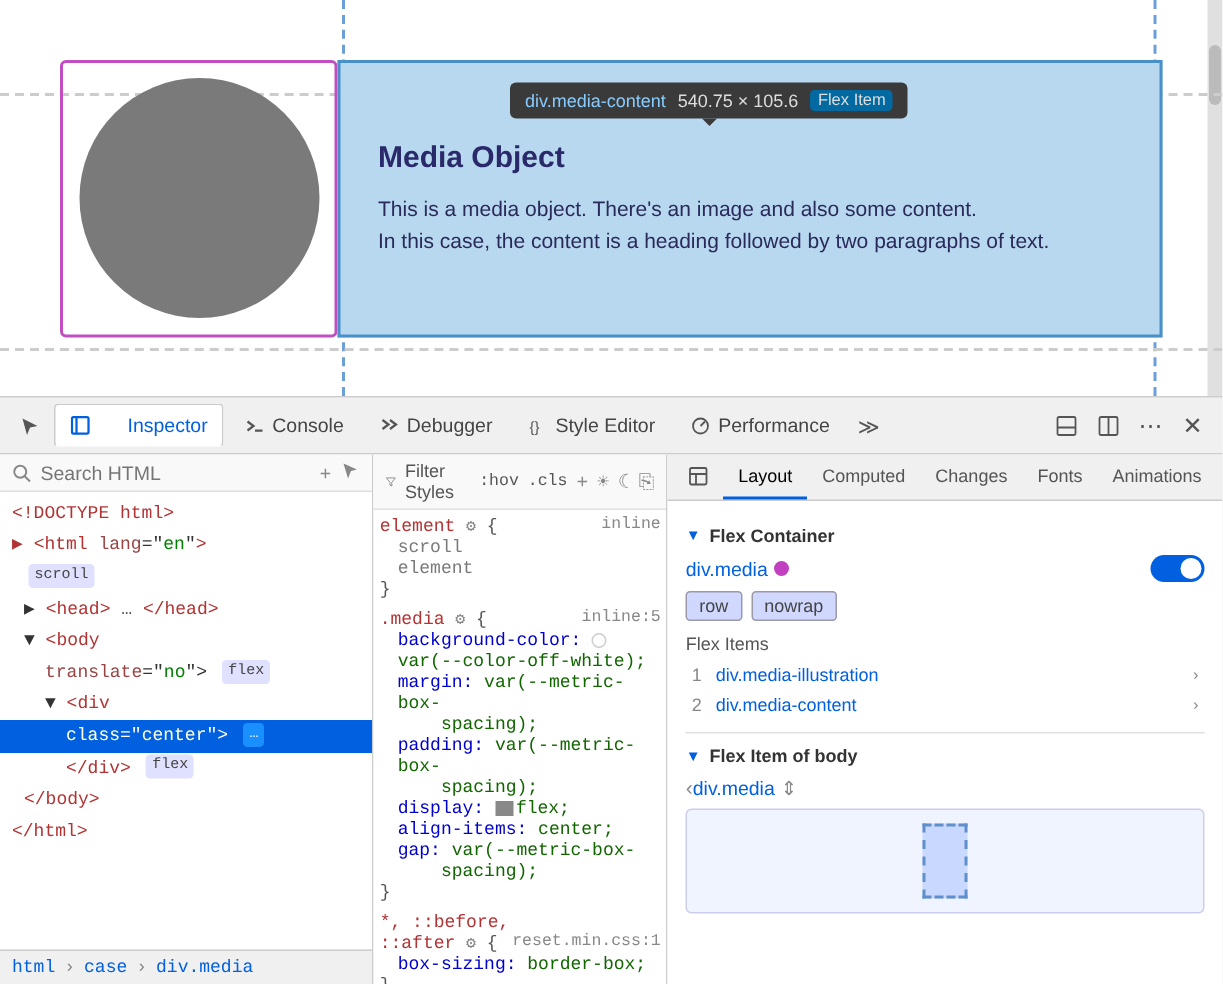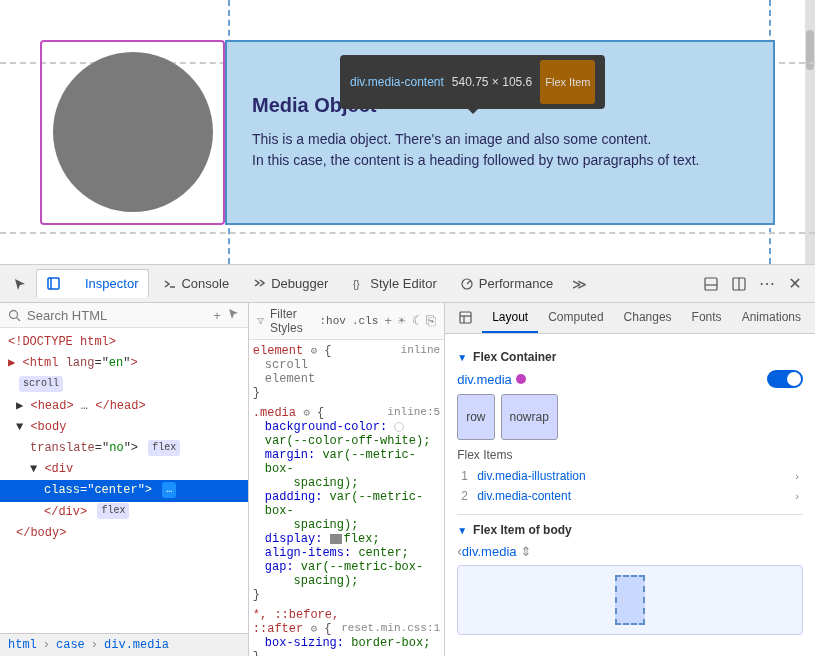--- a/index.html
+++ b/index.html
@@ -139,23 +139,23 @@
       border-right: 5px solid transparent;
       border-top: 5px solid #3a3a3a;
     }
     .tooltip-class {
       color: #88ccff;
     }
     .tooltip-dims {
       color: #ddd;
     }
     .tooltip-badge {
-      background: #a16207;
+      background: #0369a1;
       color: #ddd;
-      padding: 16px 5px;
+      padding: 1px 5px;
       border-radius: 3px;
       font-size: 11px;
     }
 
     
     .scrollbar {
       position: absolute;
       right: 0;
       top: 0;
       width: 10px;
@@ -466,21 +466,21 @@
     .flex-badges {
       display: flex;
       gap: 6px;
       margin-bottom: 8px;
     }
 
     .flex-badge {
       background: #e8e8f8;
       color: #444;
       font-size: 12px;
-      padding: 15px 8px;
+      padding: 2px 8px;
       border-radius: 3px;
       border: 1px solid #ccc;
     }
     .flex-badge.active { background: #d0d8ff; border-color: #99a; }
 
     .flex-items-header {
       font-size: 12px;
       color: #555;
       margin: 6px 0 4px 0;
       font-weight: 500;
@@ -680,20 +680,23 @@
         </div>
         <div class="tree-line indent-3 selected">
           <span class="attr-name">class</span>="<span class="attr-val">center</span>"&gt; <span class="badge">…</span>
         </div>
         <div class="tree-line indent-3">
           <span class="tag">&lt;/div&gt;</span> <span class="badge">flex</span>
         </div>
         <div class="tree-line indent-1">
           <span class="tag">&lt;/body&gt;</span>
         </div>
+        <div class="tree-line indent-0">
+          <span class="tag">&lt;/html&gt;</span>
+        </div>
       </div>
 
       <div class="breadcrumb-bar">
         <span class="breadcrumb-item">html</span>
         <span class="breadcrumb-sep">›</span>
         <span class="breadcrumb-item">case</span>
         <span class="breadcrumb-sep">›</span>
         <span class="breadcrumb-item">div.media</span>
       </div>
     </div>

